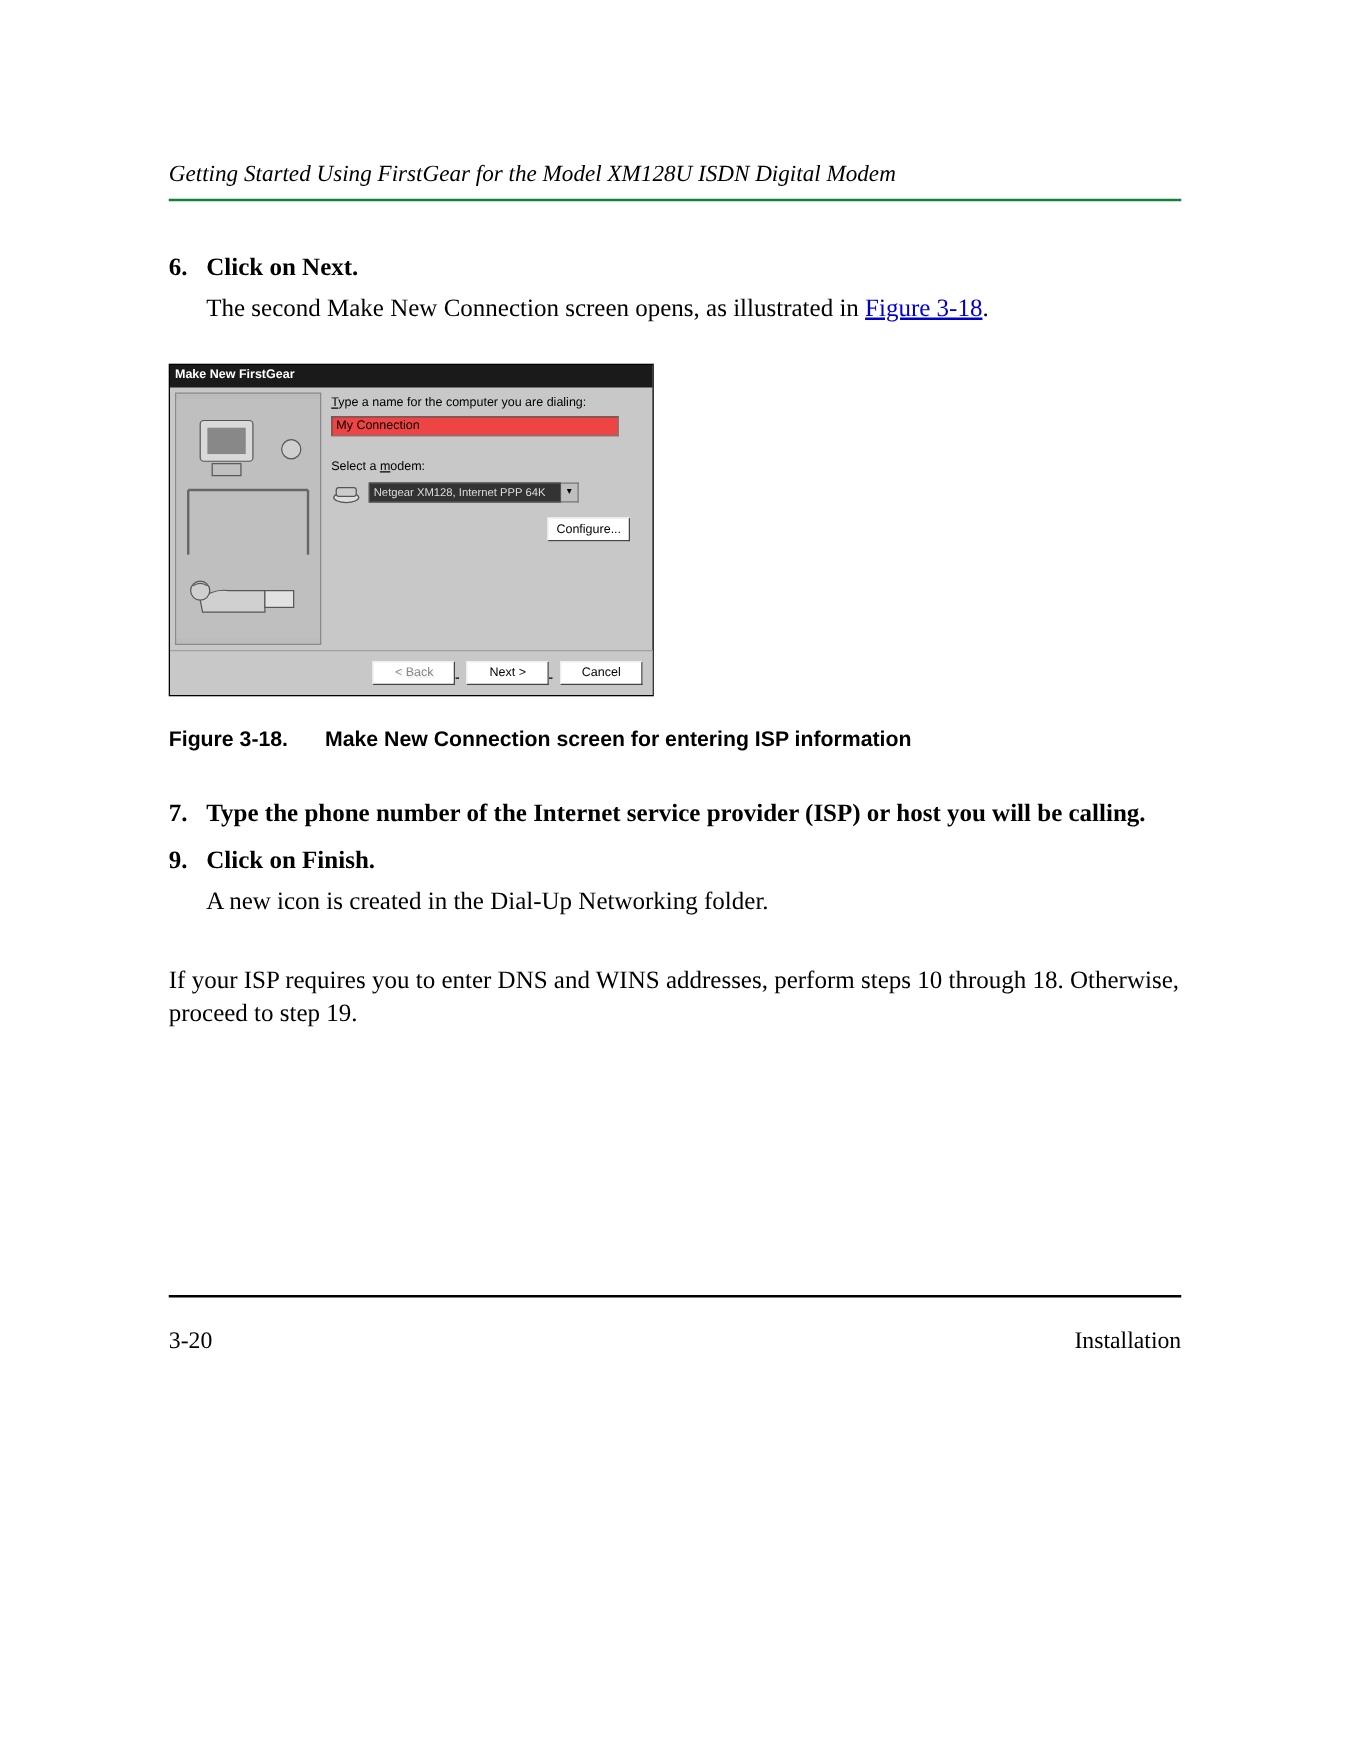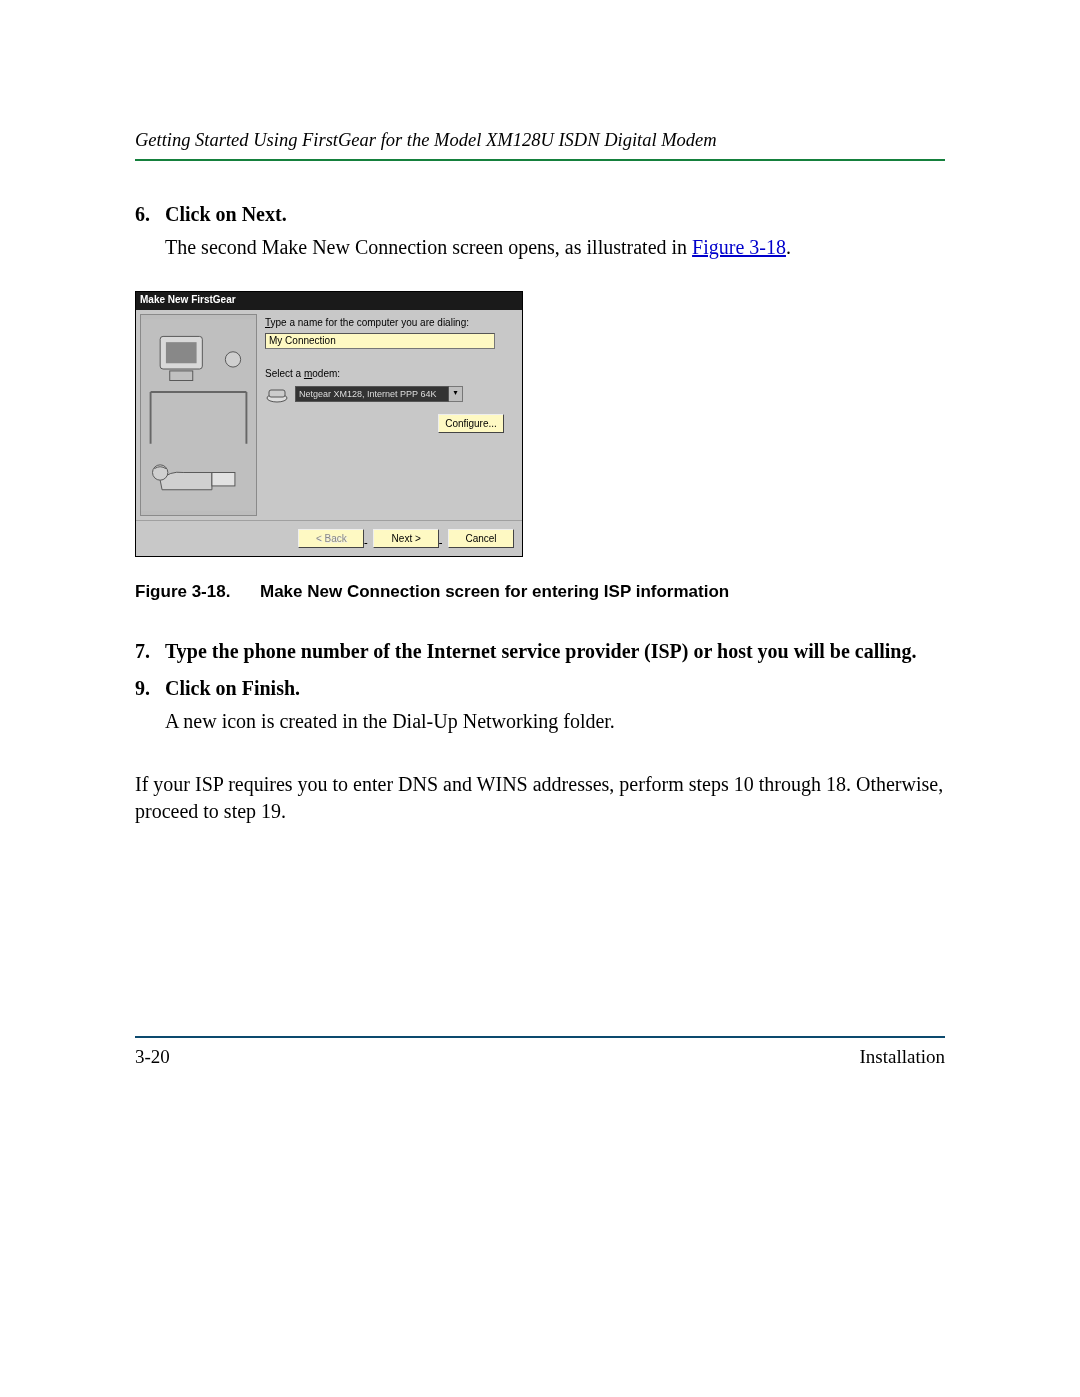--- a/index.html
+++ b/index.html
@@ -15,35 +15,35 @@
   .figref{color:#0000cc;text-decoration:underline;}
   .figure-wrap{margin-left:0;margin-top:30px;margin-bottom:22px;}
   .win{width:386px;border:1px solid #000;background:#c8c8c8;font-family:Tahoma,Arial,sans-serif;font-size:10px;color:#000;}
   .titlebar{height:16px;background:#1a1a1a;color:#fff;font-size:10px;font-weight:bold;padding:1px 4px;line-height:14px;}
   .win-body{display:flex;}
   .side-art{width:115px;height:200px;background:#bcbcbc;position:relative;margin:4px;border:1px solid #8a8a8a;overflow:hidden;}
   .side-art svg{width:100%;height:100%;}
   .fields{flex:1;padding:6px 10px 6px 4px;}
   .lbl{font-size:10px;margin-bottom:3px;}
   .lbl .ul{text-decoration:underline;}
-  .textbox{width:230px;height:16px;background:#fef9c3;border:1px solid #777;border-top-color:#555;border-left-color:#555;padding:1px 3px;font-size:10px;box-sizing:border-box;}
+  .textbox{width:230px;height:16px;background:#ef4444;border:1px solid #777;border-top-color:#555;border-left-color:#555;padding:1px 3px;font-size:10px;box-sizing:border-box;}
   .modem-row{display:flex;align-items:center;gap:6px;margin-top:4px;}
   .modem-icon{width:24px;height:20px;}
   .combo{display:flex;align-items:stretch;}
   .combo-val{width:154px;height:16px;background:#333;color:#ddd;font-size:9px;padding:1px 3px;border:1px solid #555;box-sizing:border-box;overflow:hidden;white-space:nowrap;}
   .combo-btn{width:14px;height:16px;background:#bfbfbf;border:1px solid #777;border-left:none;box-sizing:border-box;font-size:8px;line-height:12px;text-align:center;}
-  .btn{display:inline-block;min-width:66px;height:19px;background:#fef9c3;border:1px solid #000;border-top-color:#eee;border-left-color:#eee;border-right-color:#444;border-bottom-color:#444;font-size:10px;text-align:center;line-height:17px;padding:0 6px;box-sizing:border-box;}
+  .btn{display:inline-block;min-width:66px;height:19px;background:#ffffff;border:1px solid #000;border-top-color:#eee;border-left-color:#eee;border-right-color:#444;border-bottom-color:#444;font-size:10px;text-align:center;line-height:17px;padding:0 6px;box-sizing:border-box;}
   .btn.disabled{color:#888;text-shadow:1px 1px 0 #eee;}
   .cfg-row{text-align:right;padding-right:8px;margin-top:10px;}
   .win-footer{border-top:1px solid #a0a0a0;padding:8px;text-align:right;background:#c8c8c8;text-decoration:underline;}
   .win-footer .btn{margin-left:6px;}
   .caption{font-size:17px;font-weight:bold;margin-top:24px;font-family:Arial,Helvetica,sans-serif;}
   .caption .capnum{display:inline-block;width:125px;}
   .para{margin-top:36px;font-size:20px;}
-  .page-footer{position:absolute;left:135px;width:810px;top:1036px;border-top:2px solid #0c4a6e;padding-top:8px;font-size:19px;}
+  .page-footer{position:absolute;left:135px;width:810px;top:1036px;border-top:2px solid #000000;padding-top:24px;font-size:19px;}
   .pf-left{float:left;}
   .pf-right{float:right;}
 </style>
 </head>
 <body>
 
 <div class="page">
   <div class="header-row">Getting Started Using FirstGear for the Model XM128U ISDN Digital Modem</div>
 
   <div class="content">

